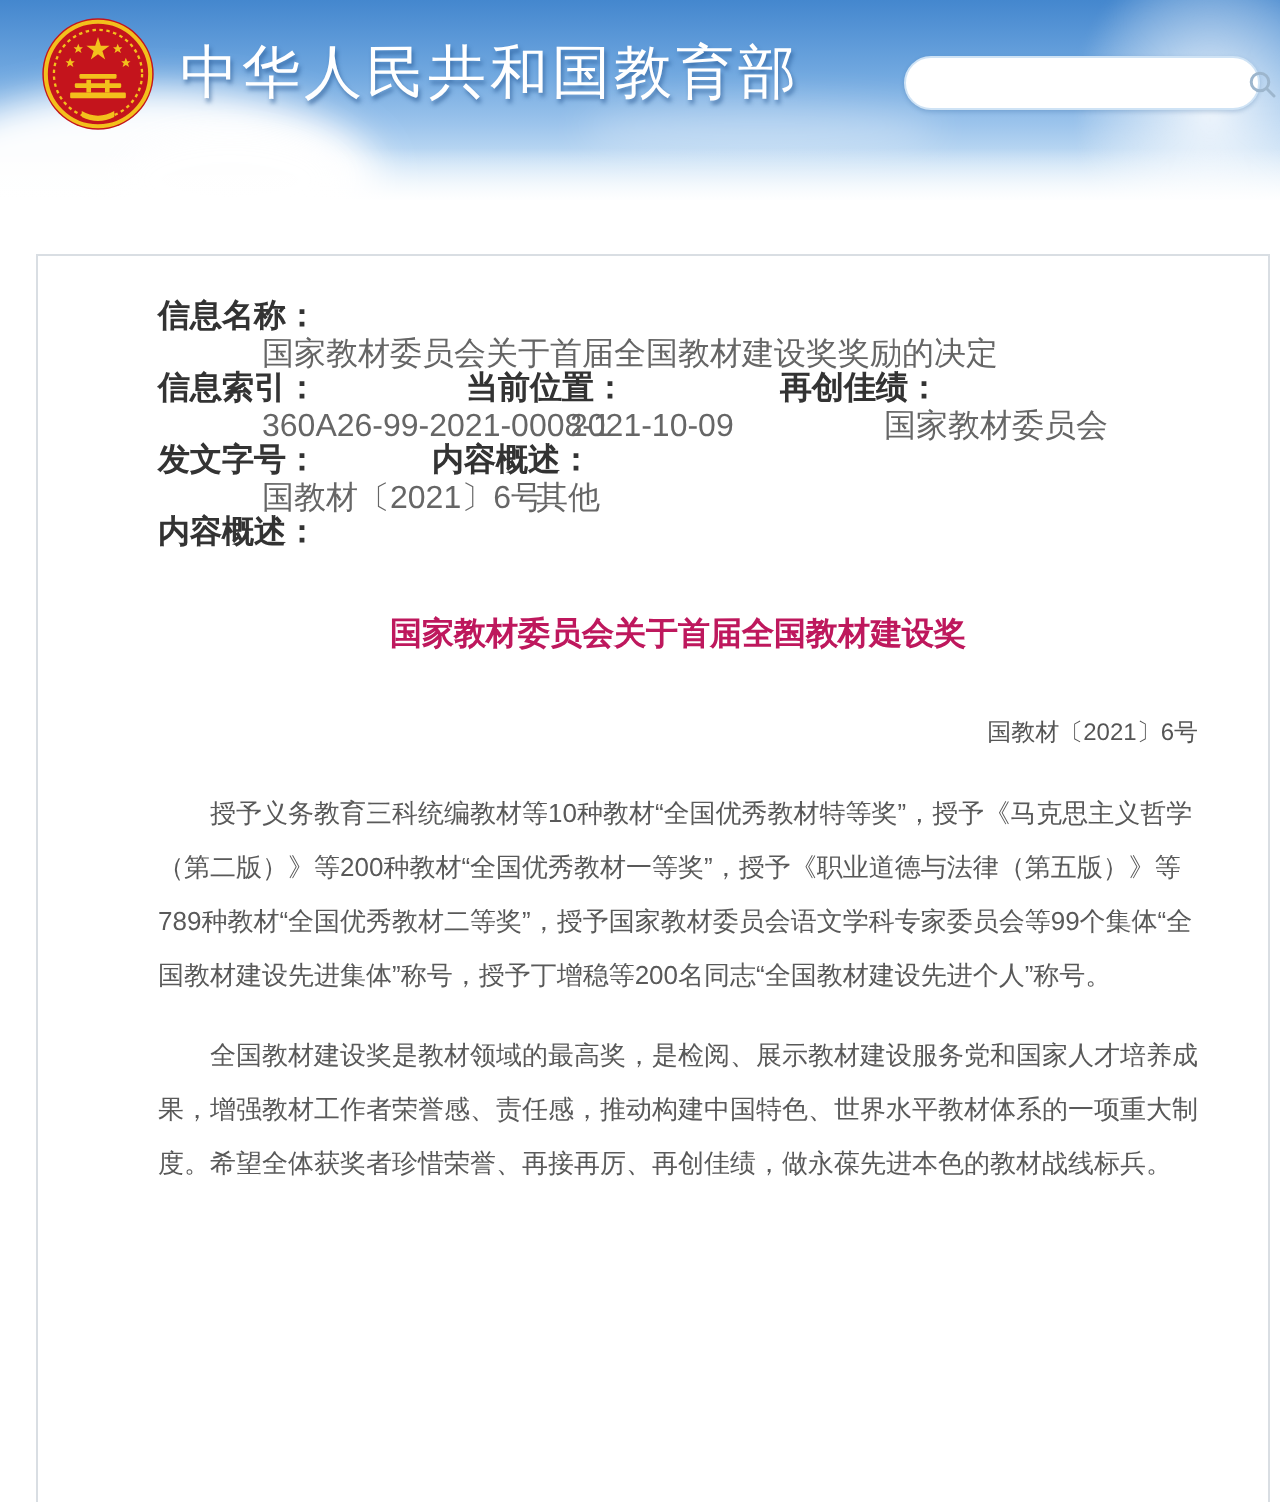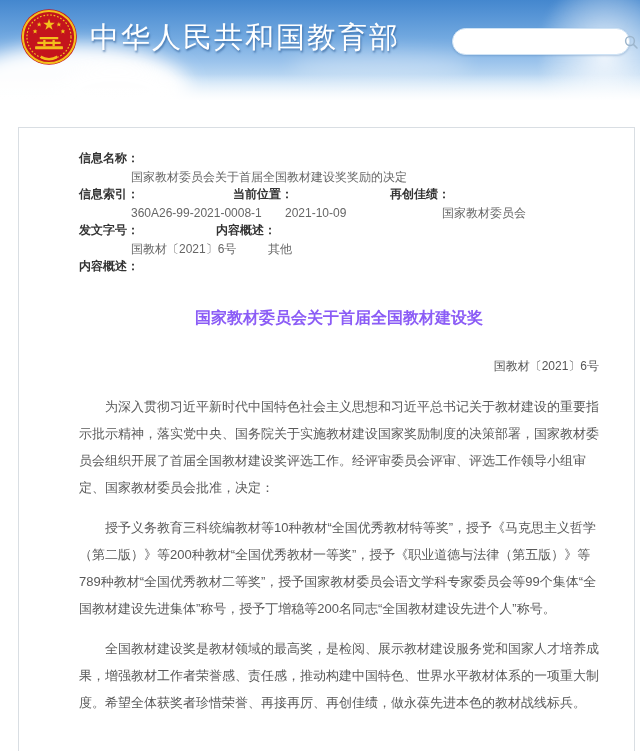--- a/index.html
+++ b/index.html
@@ -95,38 +95,38 @@
     position: absolute; left: 18px; top: 127px;
     width: 617px; height: 700px;
     box-sizing: border-box;
     background: #ffffff;
     border: 1px solid #d9dee3; border-bottom: none;
   }
 
   
   .meta {
     padding: 22px 20px 0 60px;
-    font-size: 12px; color: #666; line-height: 17px;
+    font-size: 16px; color: #666; line-height: 17px;
   }
   .meta-row { display: flex; white-space: nowrap; }
   .m-label { color: #333; font-weight: bold; width: 52px; flex-shrink: 0; }
   .m-val { color: #666; margin-top: 19px; }
   .w-index { width: 102px; }
   .w-date  { width: 105px; }
   .w-docno { width: 85px; }
 
   
   .article {
     padding: 0 35px 0 60px;
     font-size: 13px; color: #595959; line-height: 27px;
   }
   .art-title {
     margin: 32px 0 4px 0;
     text-align: center;
-    font-size: 16px; font-weight: bold; color: #8b5cf6;
+    font-size: 16px; font-weight: bold; color: #be185d;
     line-height: 22px;
   }
   .doc-number {
     margin-top: 24px;
     text-align: right;
     font-size: 12px; color: #555;
   }
   .salutation { margin: 24px 0 0 0; }
   .para { margin: 13px 0 0 0; text-indent: 2em; }
 </style>
@@ -200,20 +200,19 @@
       <div class="meta-row">
         <span class="m-label">内容概述：</span>
       </div>
     </div>
 
     <div class="article">
       <h2 class="art-title">
         <div>国家教材委员会关于首届全国教材建设奖</div>
       </h2>
       <div class="doc-number">国教材〔2021〕6号</div>
-      <p class="para">为深入贯彻习近平新时代中国特色社会主义思想和习近平总书记关于教材建设的重要指示批示精神，落实党中央、国务院关于实施教材建设国家奖励制度的决策部署，国家教材委员会组织开展了首届全国教材建设奖评选工作。经评审委员会评审、评选工作领导小组审定、国家教材委员会批准，决定：</p>
       <p class="para">授予义务教育三科统编教材等10种教材“全国优秀教材特等奖”，授予《马克思主义哲学（第二版）》等200种教材“全国优秀教材一等奖”，授予《职业道德与法律（第五版）》等789种教材“全国优秀教材二等奖”，授予国家教材委员会语文学科专家委员会等99个集体“全国教材建设先进集体”称号，授予丁增稳等200名同志“全国教材建设先进个人”称号。</p>
       <p class="para">全国教材建设奖是教材领域的最高奖，是检阅、展示教材建设服务党和国家人才培养成果，增强教材工作者荣誉感、责任感，推动构建中国特色、世界水平教材体系的一项重大制度。希望全体获奖者珍惜荣誉、再接再厉、再创佳绩，做永葆先进本色的教材战线标兵。</p>
 
     </div>
 
   </div>
 </div>
 
 </body></html>

